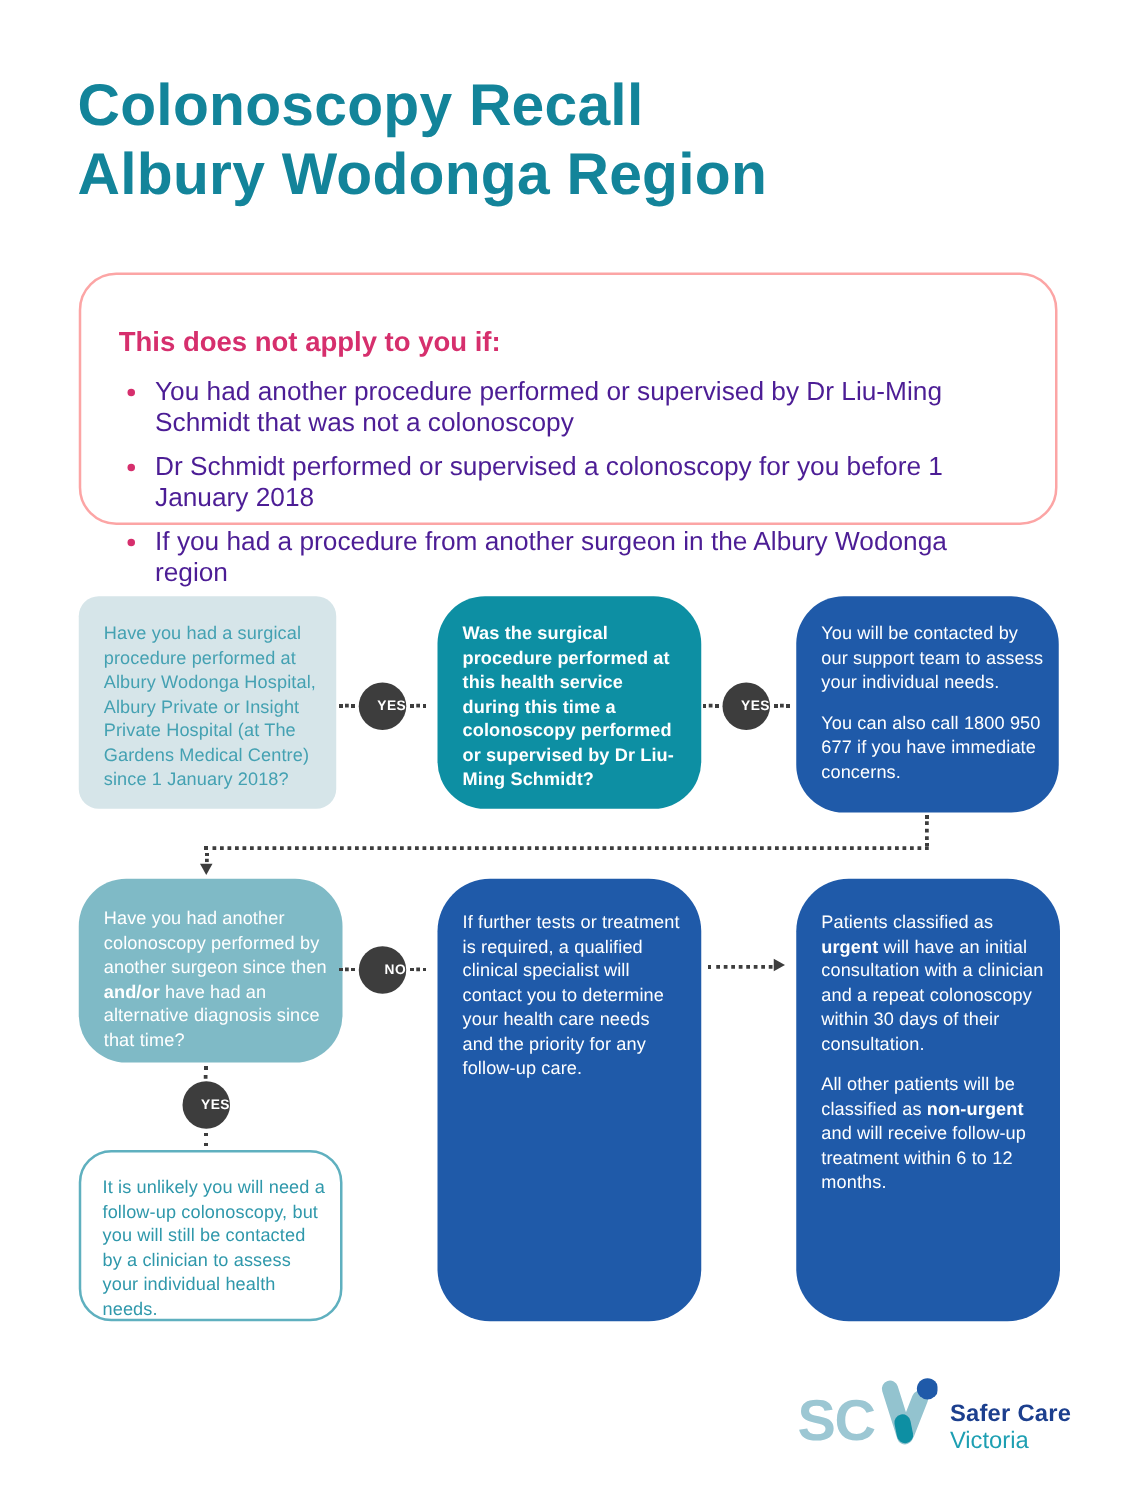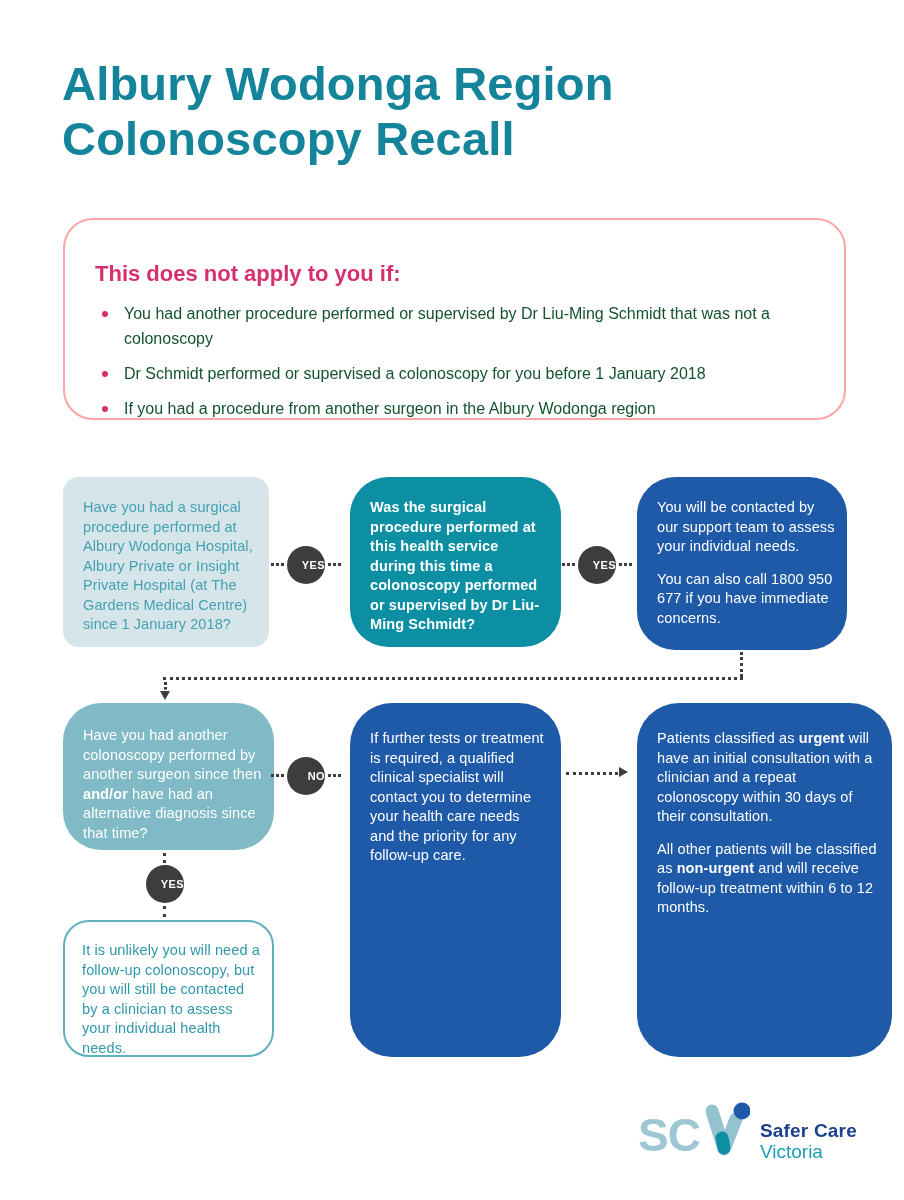--- a/index.html
+++ b/index.html
@@ -8,35 +8,35 @@
 
   
   .page-title{position:absolute;left:62px;top:56px;font-size:47px;line-height:55px;
     font-weight:bold;color:#13849a;letter-spacing:0.2px;}
 
   
   .exclusion{position:absolute;left:63px;top:218px;width:783px;height:202px;box-sizing:border-box;
     border:2px solid #fca5a5;border-radius:30px;padding:41px 30px 0 30px;}
   .ex-head{font-size:22px;font-weight:bold;color:#d62f6d;margin:0 0 14px 0;}
   .ex-list{list-style:none;margin:0;padding:0;}
-  .ex-list li{position:relative;padding-left:29px;font-size:16px;line-height:25px;
-    color:#14532d;margin-bottom:10px;}
+  .ex-list li{position:relative;padding-left:29px;font-size:21px;line-height:25px;
+    color:#4c1d95;margin-bottom:10px;}
   .ex-list li .bullet-dot{position:absolute;left:7px;top:10px;width:6px;height:6px;
     border-radius:50%;background:#d62f6d;}
 
   
   .fbox{position:absolute;box-sizing:border-box;border-radius:38px;font-size:14.5px;
     line-height:19.5px;letter-spacing:0.1px;}
   .fbox p{margin:0 0 13px 0;}
   .box1{left:63px;top:477px;width:206px;height:170px;background:#d6e5e9;color:#44a1b2;padding:21px 14px 0 20px;border-radius:16px;}
   .box2{left:350px;top:477px;width:211px;height:170px;background:#0d8fa3;color:#ffffff;padding:21px 14px 0 20px;font-weight:bold;}
   .box3{left:637px;top:477px;width:210px;height:173px;background:#1f5aa9;color:#ffffff;padding:21px 12px 0 20px;}
   .box4{left:63px;top:703px;width:211px;height:147px;background:#7fbac6;color:#ffffff;padding:23px 12px 0 20px;}
   .box5{left:350px;top:703px;width:211px;height:354px;background:#1f5aa9;color:#ffffff;padding:26px 14px 0 20px;border-radius:42px;}
-  .box6{left:637px;top:703px;width:255px;height:354px;background:#1f5aa9;color:#ffffff;padding:26px 12px 0 20px;border-radius:42px;}
+  .box6{left:637px;top:703px;width:211px;height:354px;background:#1f5aa9;color:#ffffff;padding:26px 12px 0 20px;border-radius:42px;}
   .box7{left:63px;top:920px;width:211px;height:137px;background:#ffffff;border:2px solid #5fb0bf;
     border-radius:26px;color:#2f98ab;padding:19px 12px 0 17px;}
 
   
   .flow-circle{position:absolute;width:38px;height:38px;border-radius:50%;background:#3d3d3d;
     color:#fff;font-size:11px;font-weight:bold;letter-spacing:0.4px;
     display:flex;align-items:center;justify-content:flex-end;}
 
   
   .dot-h{position:absolute;border-top:3px dotted #3d3d3d;height:0;}
@@ -53,22 +53,22 @@
   .logo-text{margin-left:10px;margin-top:13px;}
   .logo-name1{font-size:19px;font-weight:bold;color:#1c3f8e;line-height:21px;letter-spacing:0.2px;}
   .logo-name2{font-size:19px;color:#1d9fb2;line-height:21px;}
 </style>
 </head>
 <body>
 
 <div id="canvas">
 
   <div class="page-title">
+    <div>Colonoscopy Recall</div>
     <div>Albury Wodonga Region</div>
-    <div>Colonoscopy Recall</div>
   </div>
 
   <div class="exclusion">
     <div class="ex-head">This does not apply to you if:</div>
     <ul class="ex-list">
       <li>
         <span class="bullet-dot"></span>
         <span>You had another procedure performed or supervised by Dr Liu-Ming Schmidt that was not a colonoscopy</span>
       </li>
       <li>

